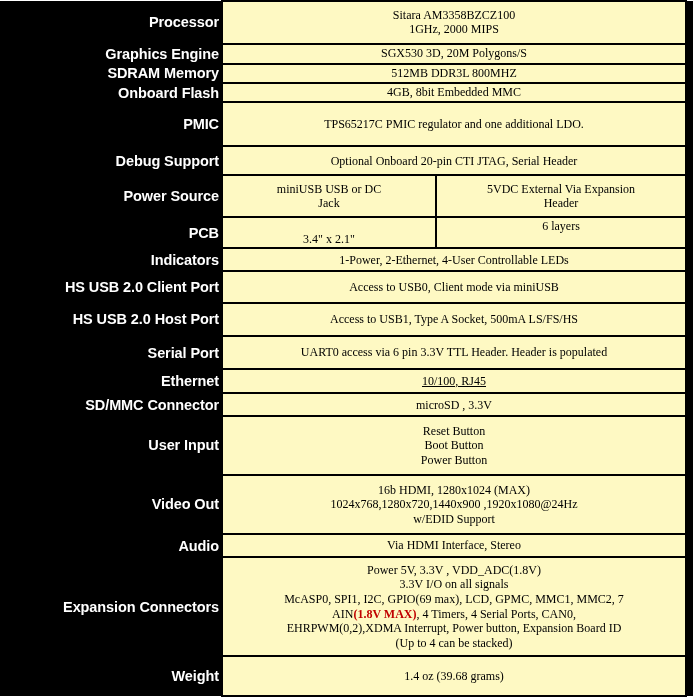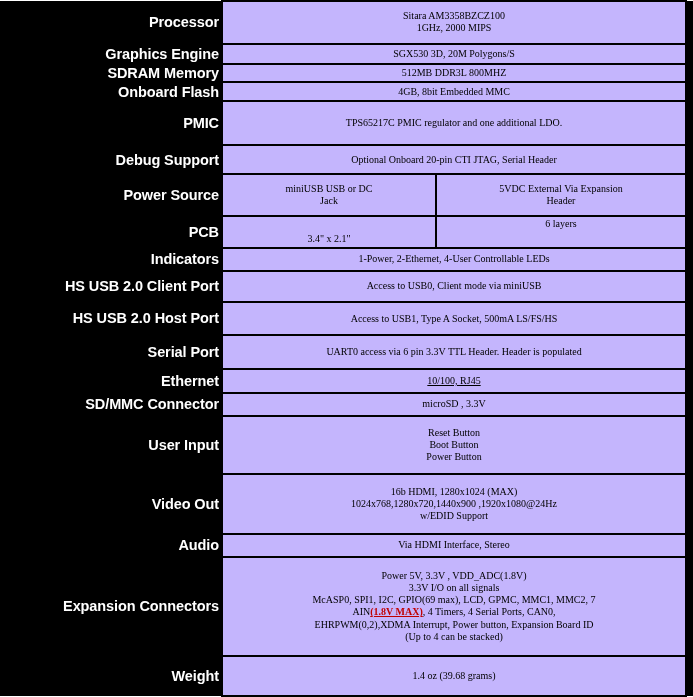--- a/index.html
+++ b/index.html
@@ -37,24 +37,24 @@
     color: #ffffff;
     font-family: "Liberation Sans", sans-serif;
     font-weight: bold;
     font-size: 14.5px;
     text-align: right;
     line-height: 1.12;
     letter-spacing: -0.1px;
     padding: 0 2px;
   }
   .value-cell {
-    background: #c4b5fd;
+    background: #fef9c3;
     color: #000000;
     font-family: "Liberation Serif", serif;
-    font-size: 10px;
+    font-size: 12px;
     text-align: center;
     line-height: 1.22;
     border-top: 2px solid #000000;
     border-bottom: 2px solid #000000;
     border-left: 2px solid #000000;
     border-right: 2px solid #000000;
     padding: 1px 3px;
   }
   .header-row .label-cell {
     background: #000000;
@@ -72,21 +72,20 @@
   }
   .edge-cell {
     background: #000000;
     border: none;
     padding: 0;
   }
 
   .red-warn {
     color: #c00000;
     font-weight: bold;
-    text-decoration: underline;
   }
   .nowrapline { white-space: nowrap; }
   .val-line { display: block; }
 </style>
 </head>
 <body>
 
 <table id="spec-table">
   <colgroup>
     <col class="c-label">

